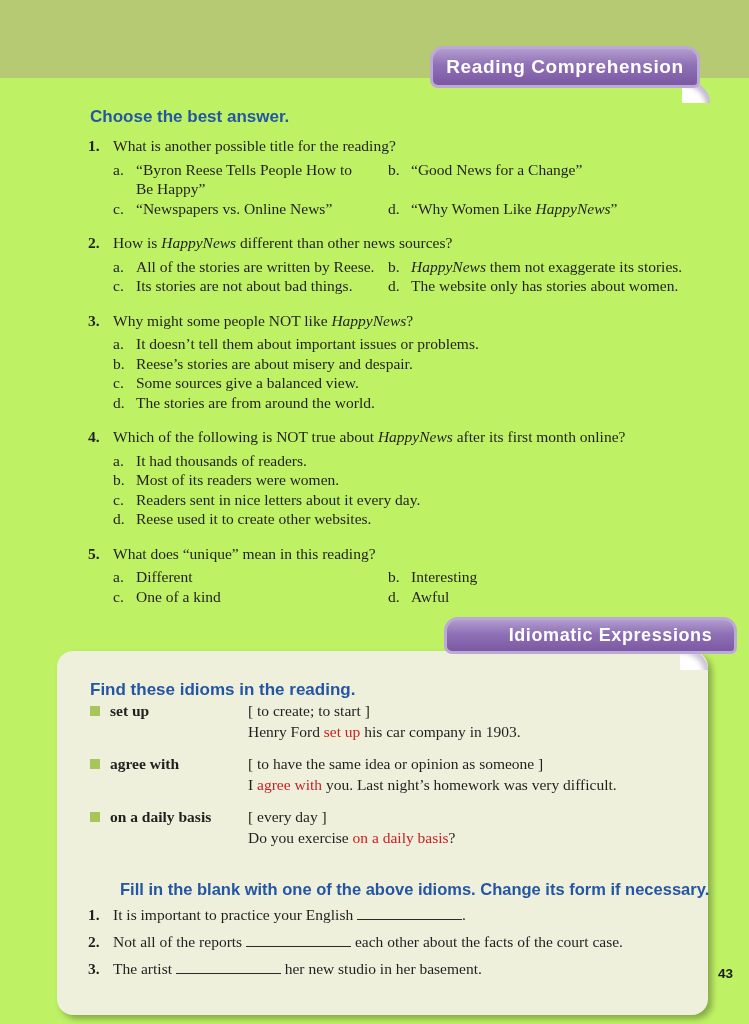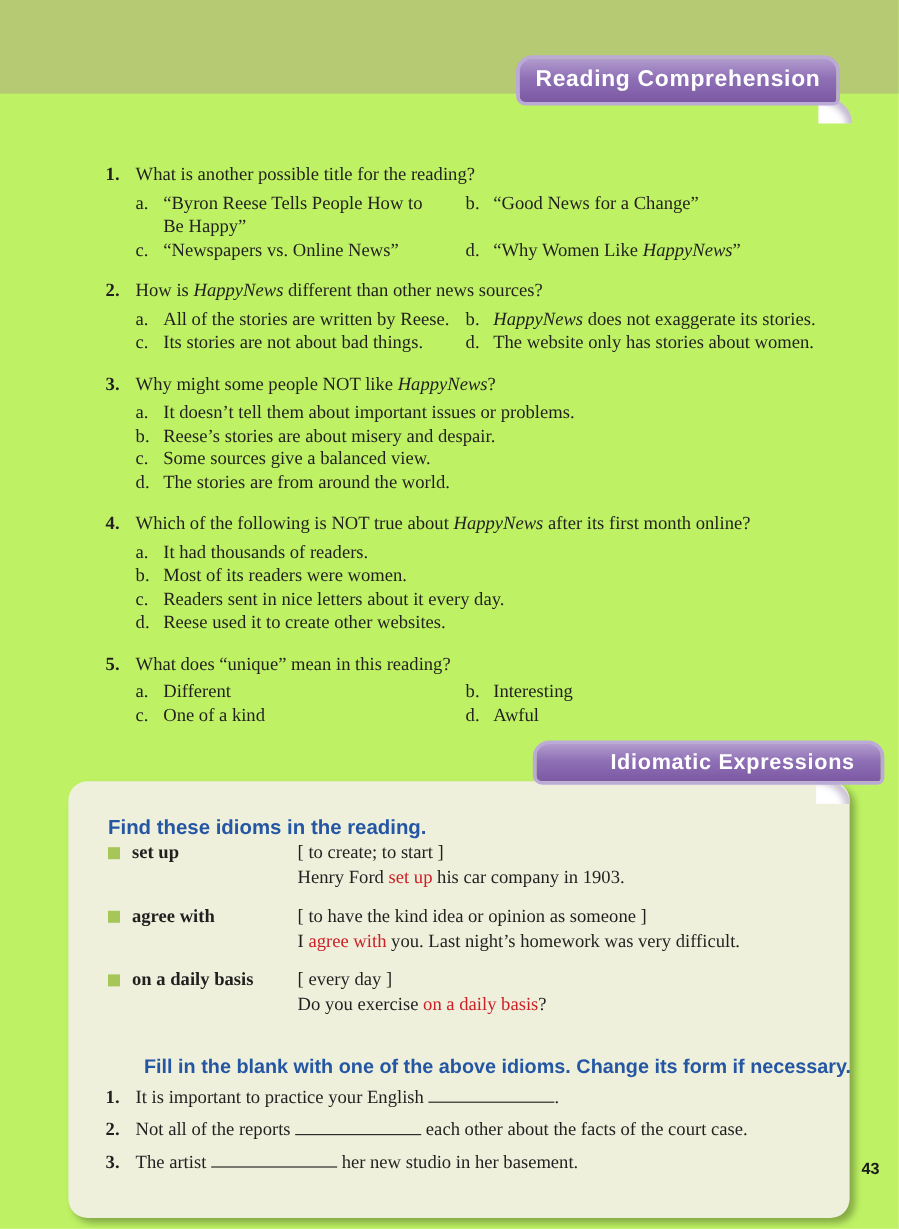--- a/index.html
+++ b/index.html
@@ -70,20 +70,21 @@
 
 <div class="page">
 
   <div class="green-band"></div>
 
   <div class="banner banner-reading">
     <span>Reading Comprehension</span>
   </div>
   <div class="curl curl-1"></div>
 
+  <div class="section-heading h-choose">Choose the best answer.</div>
 
   <div class="questions" id="questions">
   <div class="question">
     <div class="q-num">1.</div>
     <div class="q-body">
       <div class="q-line"><span>What is another possible title for the reading?</span></div>
       <div class="option-list two-col">
   <div class="option">
     <div class="opt-letter">a.</div>
     <div class="opt-text"><span>“Byron Reese Tells People How to</span><br><span>Be Happy”</span></div>
@@ -112,21 +113,21 @@
     <div class="q-body">
       <div class="q-line"><span>How is </span><span class="it">HappyNews</span><span> different than other news sources?</span></div>
       <div class="option-list two-col">
   <div class="option">
     <div class="opt-letter">a.</div>
     <div class="opt-text"><span>All of the stories are written by Reese.</span></div>
   </div>
 
   <div class="option">
     <div class="opt-letter">b.</div>
-    <div class="opt-text"><span class="it">HappyNews</span><span> does not exaggerate its stories.</span></div>
+    <div class="opt-text"><span class="it">HappyNews</span><span> them not exaggerate its stories.</span></div>
   </div>
 
   <div class="option">
     <div class="opt-letter">c.</div>
     <div class="opt-text"><span>Its stories are not about bad things.</span></div>
   </div>
 
   <div class="option">
     <div class="opt-letter">d.</div>
     <div class="opt-text"><span>The website only has stories about women.</span></div>
@@ -236,21 +237,21 @@
     <div class="idiom-right">
       <div class="idiom-def">[ to create; to start ]</div>
       <div class="idiom-ex"><span>Henry Ford </span><span class="red">set up</span><span> his car company in 1903.</span></div>
     </div>
   </div>
 
   <div class="idiom-row">
     <div class="bullet"></div>
     <div class="idiom-term">agree with</div>
     <div class="idiom-right">
-      <div class="idiom-def">[ to have the kind idea or opinion as someone ]</div>
+      <div class="idiom-def">[ to have the same idea or opinion as someone ]</div>
       <div class="idiom-ex"><span>I </span><span class="red">agree with</span><span> you. Last night’s homework was very difficult.</span></div>
     </div>
   </div>
 
   <div class="idiom-row">
     <div class="bullet"></div>
     <div class="idiom-term">on a daily basis</div>
     <div class="idiom-right">
       <div class="idiom-def">[ every day ]</div>
       <div class="idiom-ex"><span>Do you exercise </span><span class="red">on a daily basis</span><span>?</span></div>

